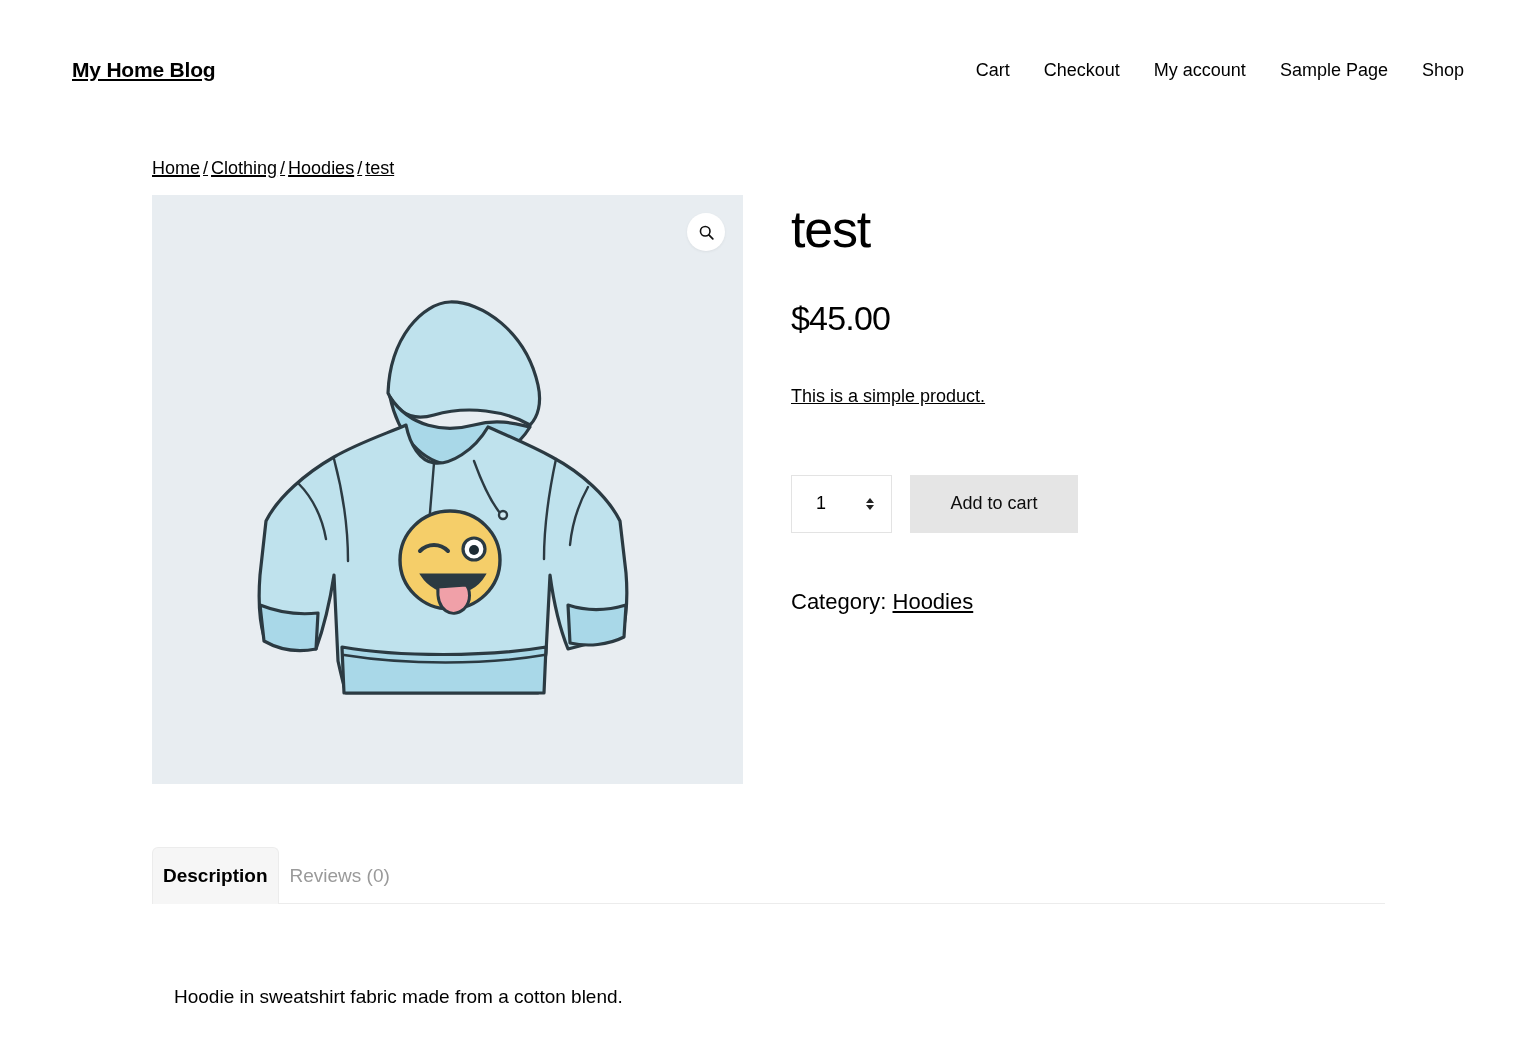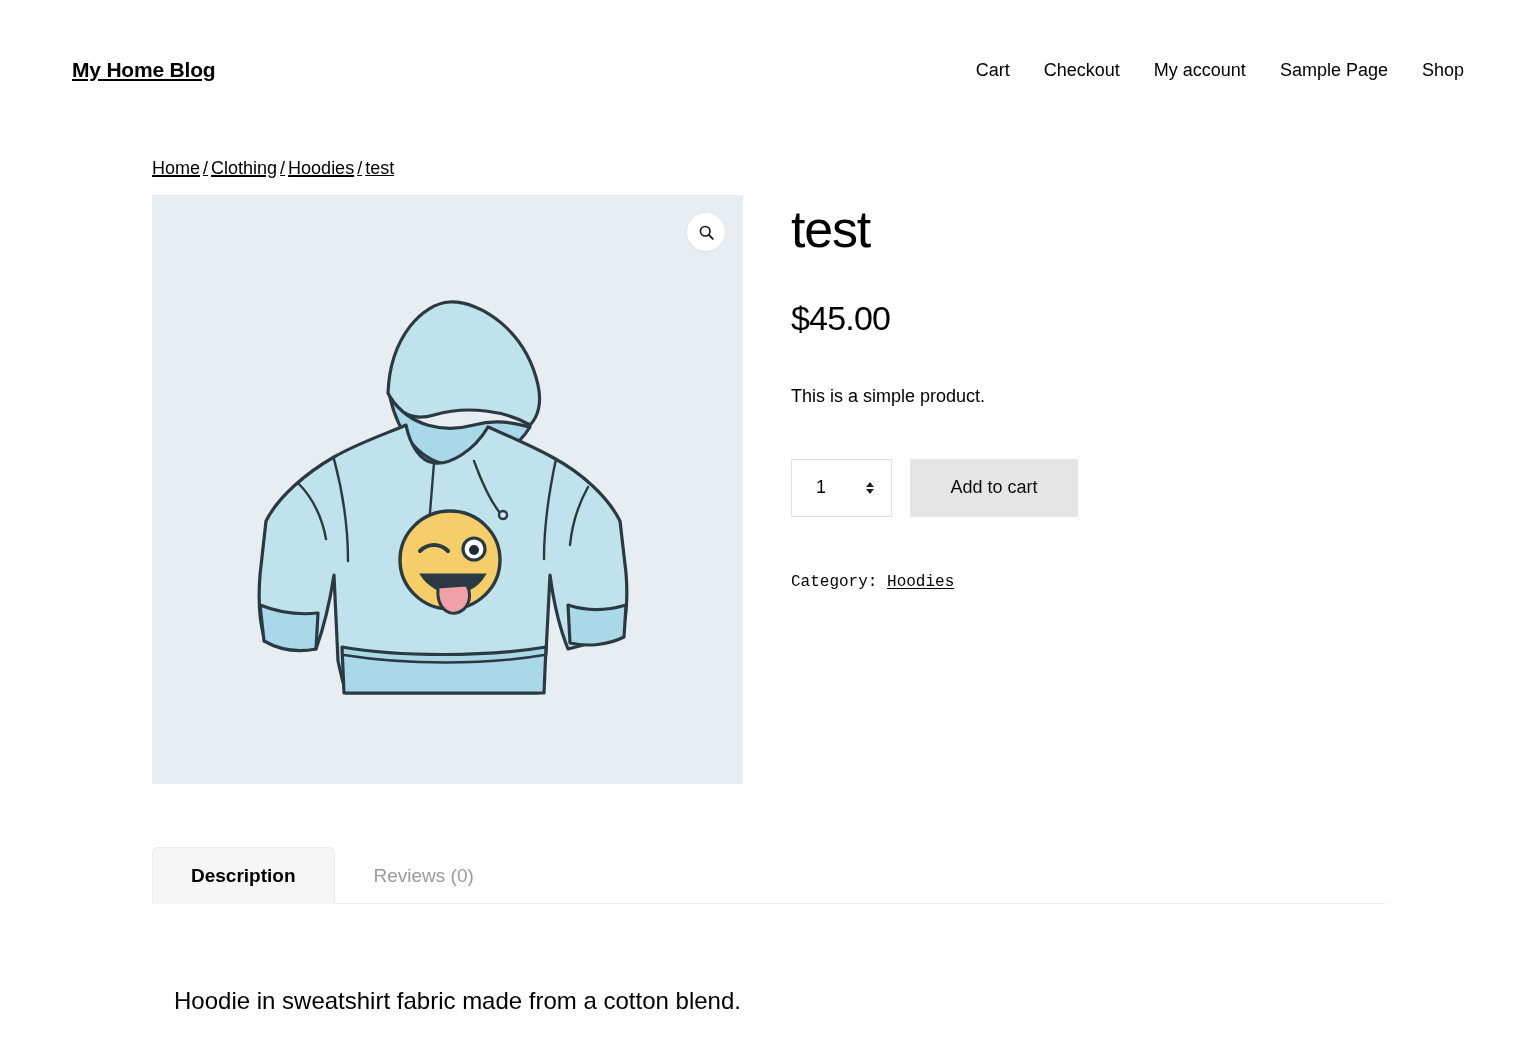--- a/index.html
+++ b/index.html
@@ -113,21 +113,22 @@
   }
   .product-price {
     font-size: 34px;
     font-weight: 500;
     letter-spacing: -0.8px;
     margin: 0 0 44px 0;
   }
   .short-desc {
     font-size: 18px;
     line-height: 1.6;
-    margin: 0 0 48px 0;
+    margin: 0 0 64px 0;
+    text-decoration: underline;
   }
 
   .cart-row {
     display: flex;
     align-items: stretch;
     gap: 18px;
     margin-bottom: 56px;
   }
   .qty-box {
     width: 101px;
@@ -172,23 +173,22 @@
     border: none;
     font-family: "Liberation Sans", sans-serif;
     font-size: 18px;
     font-weight: 500;
     color: #0d0d0d;
     cursor: pointer;
     padding: 0 26px;
   }
 
   .category-line {
-    font-size: 16px;
-    color: #000;
-    font-family: Liberation Mono, monospace;
+    font-size: 22px;
+    color: #000;
   }
   .category-line a {
     color: #000;
     text-decoration: underline;
     text-underline-offset: 2px;
   }
 
   
   .tabs-section {
     margin-top: 62px;
@@ -196,40 +196,40 @@
   }
   .tabs {
     display: flex;
     align-items: flex-end;
     position: relative;
     border-bottom: 1px solid #ececec;
     width: 1233px;
   }
   .tab {
     font-size: 19px;
-    padding: 17px 38px;
+    padding: 17px 10px;
     border: 1px solid transparent;
     border-bottom: none;
     border-radius: 6px 6px 0 0;
     color: #9a9a9a;
     cursor: pointer;
     background: transparent;
     font-family: "Liberation Sans", sans-serif;
     white-space: nowrap;
     position: relative;
     top: 1px;
   }
   .tab.active {
     background: #f6f6f6;
     border-color: #ececec;
     color: #000;
     font-weight: 700;
   }
   .tab-panel {
-    font-size: 24px;
+    font-size: 19px;
     line-height: 1.6;
     padding-top: 78px;
     padding-left: 22px;
   }
 </style>
 </head>
 <body>
 
 <div class="site-header">
   <a class="site-title" href="#">My Home Blog</a>

